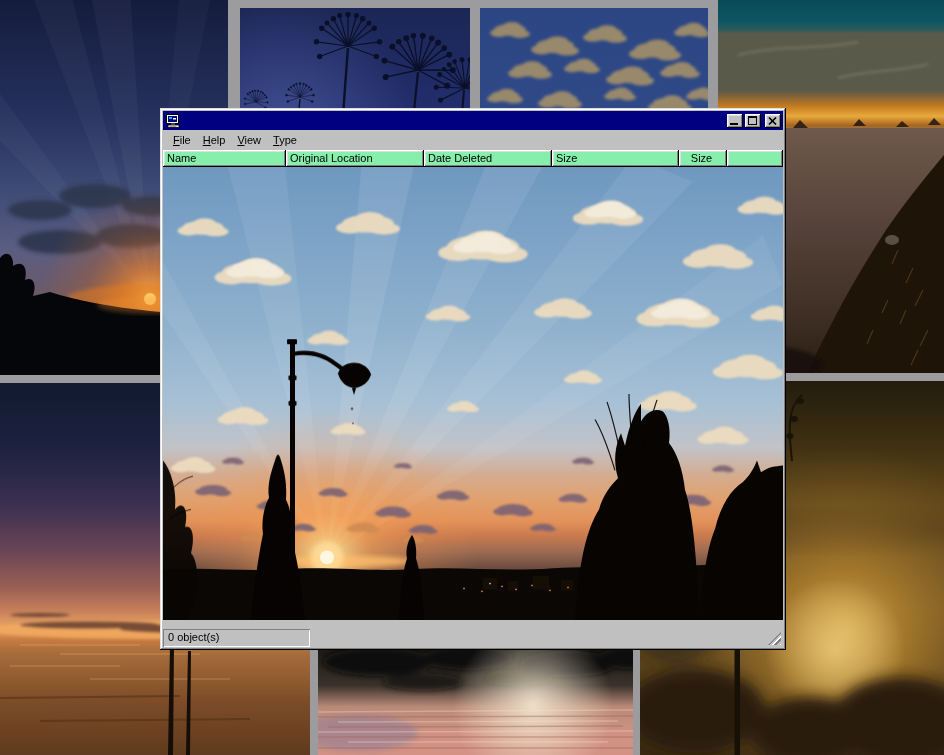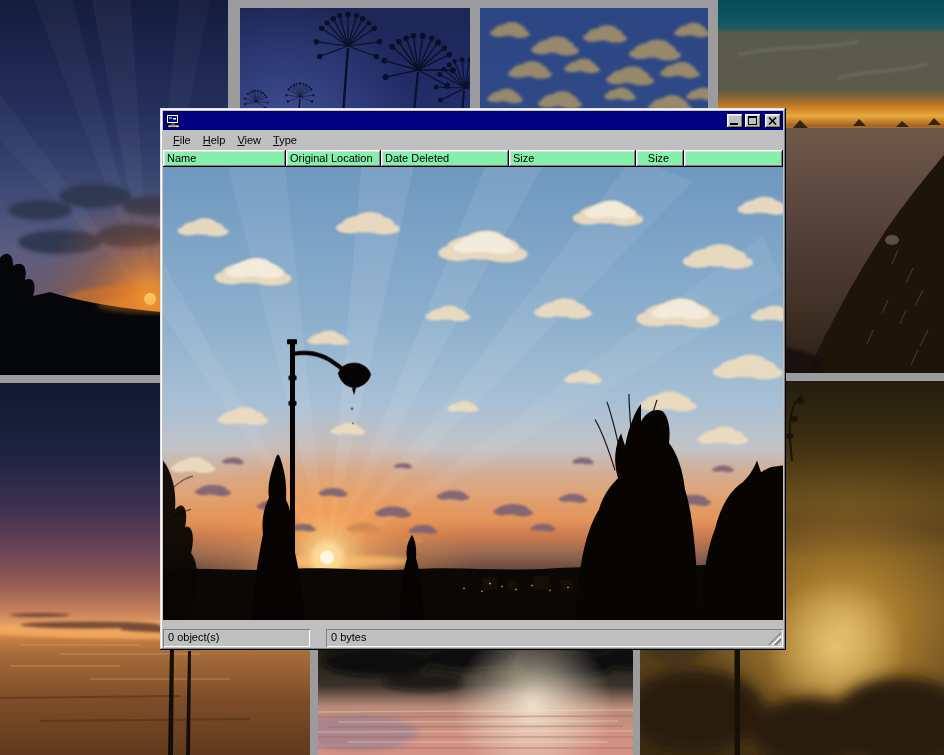--- a/index.html
+++ b/index.html
@@ -35,21 +35,21 @@
          padding:2px 4px 0 4px;white-space:nowrap;overflow:hidden;
          box-shadow:inset -1px -1px 0 #000, inset 1px 1px 0 #fff,
                     inset -2px -2px 0 #808080, inset 2px 2px 0 #dfdfdf;}
   .hcell.right{text-align:center;padding-right:7px;}
   .hcell.fill{flex:1;}
 
   .client{flex:1;position:relative;background:#000;
           box-shadow:inset 1px 1px 0 #808080, inset -1px -1px 0 #dfdfdf;}
   .client svg{position:absolute;inset:0;width:100%;height:100%;}
 
-  .statusbar{height:18px;margin-top:9px;display:flex;gap:16px;position:relative;border-radius:6px;}
+  .statusbar{height:18px;margin-top:9px;display:flex;gap:3px;position:relative;border-radius:6px;}
   .spanel{box-sizing:border-box;height:18px;font-size:11px;color:#000;padding:2px 0 0 5px;
           box-shadow:inset 1px 1px 0 #808080, inset -1px -1px 0 #fff;}
   .spanel.p1{width:147px;}
   .spanel.p2{flex:1;}
   .grip{position:absolute;right:2px;bottom:2px;width:13px;height:13px;
         background:repeating-linear-gradient(135deg,transparent 0 2px,#fff 2px 3px,#808080 3px 5px);
         clip-path:polygon(100% 0,100% 100%,0 100%);}
 </style>
 </head>
 <body>
@@ -414,21 +414,21 @@
 
     <div class="menubar">
       <span class="menu-item">File</span>
       <span class="menu-item">Help</span>
       <span class="menu-item">View</span>
       <span class="menu-item">Type</span>
     </div>
 
     <div class="colheaders">
       <div class="hcell" style="width:123px">Name</div>
-      <div class="hcell" style="width:95px">Original Location</div>
+      <div class="hcell" style="width:138px">Original Location</div>
       <div class="hcell" style="width:128px">Date Deleted</div>
       <div class="hcell" style="width:127px">Size</div>
       <div class="hcell right" style="width:48px">Size</div>
       <div class="hcell fill"></div>
     </div>
 
     <div class="client">
       <svg viewBox="0 0 620 463" preserveAspectRatio="none">
         <defs>
           <linearGradient id="msky" x1="0" y1="0" x2="0" y2="1">
@@ -608,18 +608,17 @@
                    C183,225 177,219 175,211 Z"></path>
           <path d="M189,226 L191,233 L193,226 Z"></path>
         </g>
         <circle cx="189" cy="247" r="1.2" fill="#060302" opacity=".6"></circle>
         <circle cx="190" cy="262" r="1" fill="#060302" opacity=".5"></circle>
       </svg>
     </div>
 
     <div class="statusbar">
       <div class="spanel p1">0 object(s)</div>
-      <div class="spanel p2">0 bytes</div>
       <div class="grip"></div>
     </div>
 
   </div>
 </div>
 
 </body></html>

